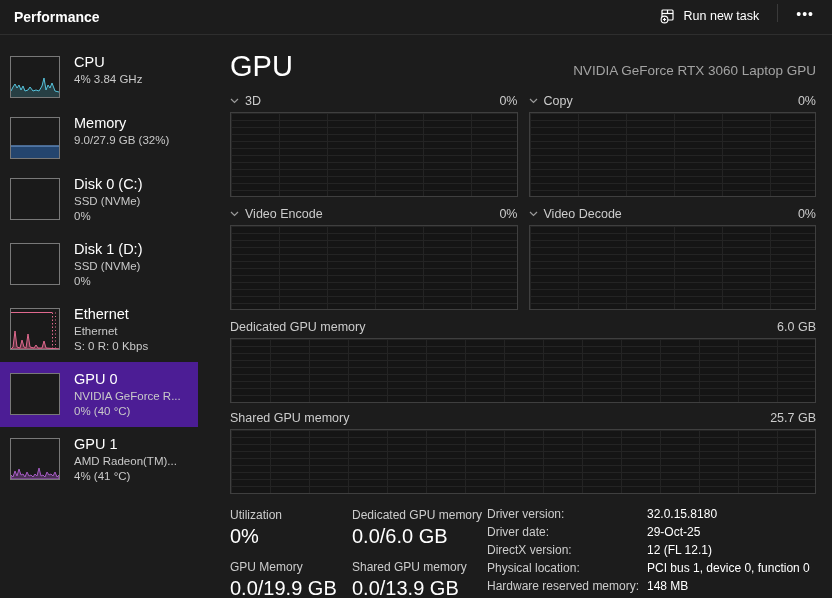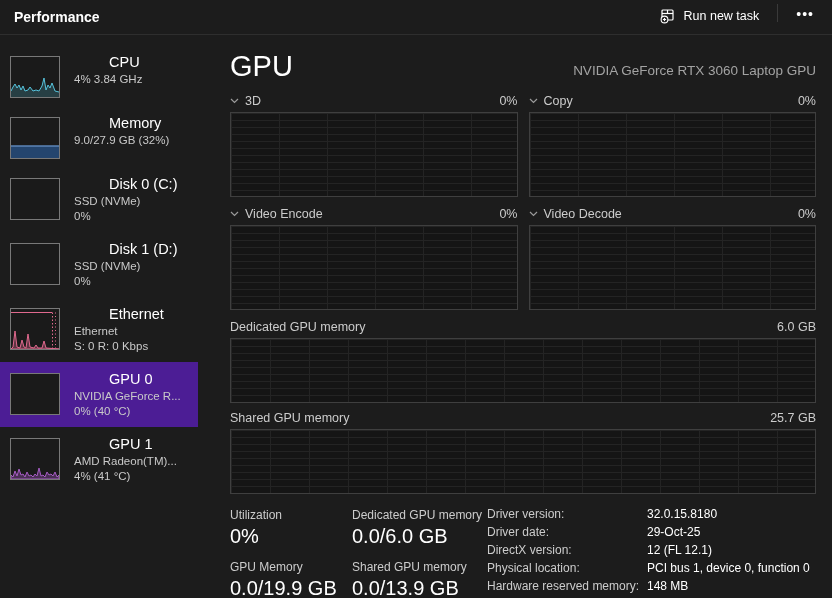--- a/index.html
+++ b/index.html
@@ -43,21 +43,21 @@
     display: flex; align-items: flex-start; gap: 14px;
     padding: 8px 8px 8px 10px; cursor: pointer;
   }
   .side-item.selected { background: #4c1d95; }
   .thumb {
     width: 50px; height: 42px; flex: 0 0 50px;
     border: 1px solid #787878; background: #1a1a1a; margin-top: 3px;
   }
   .thumb svg { display: block; width: 100%; height: 100%; }
   .side-text { min-width: 0; }
-  .side-title { font-size: 14.5px; color: #ffffff; line-height: 19px; white-space: nowrap; margin-left: 35px; }
+  .side-title { font-size: 14.5px; color: #ffffff; line-height: 19px; white-space: nowrap; }
   .side-sub { font-size: 11.5px; color: #c9c9c9; line-height: 15px; white-space: nowrap; }
 
   .spark-cpu-line { stroke: var(--cpu, #56c3dc); fill: none; stroke-width: 1; }
   .spark-cpu-fill { fill: var(--cpu, #56c3dc); fill-opacity: 0.22; stroke: none; }
   .mem-bar { fill: var(--memory, #2a4a74); }
   .mem-bar-top { stroke: var(--memory_line, #5d86b8); stroke-width: 1.5; }
   .eth-stroke { stroke: var(--ethernet, #e0698e); fill: none; stroke-width: 1; }
   .eth-fill { fill: var(--ethernet, #e0698e); fill-opacity: 0.35; stroke: var(--ethernet, #e0698e); stroke-width: 1; }
   .gpu1-fill { fill: var(--gpu1, #a65cc4); fill-opacity: 0.35; stroke: var(--gpu1, #a65cc4); stroke-width: 1; }
 

